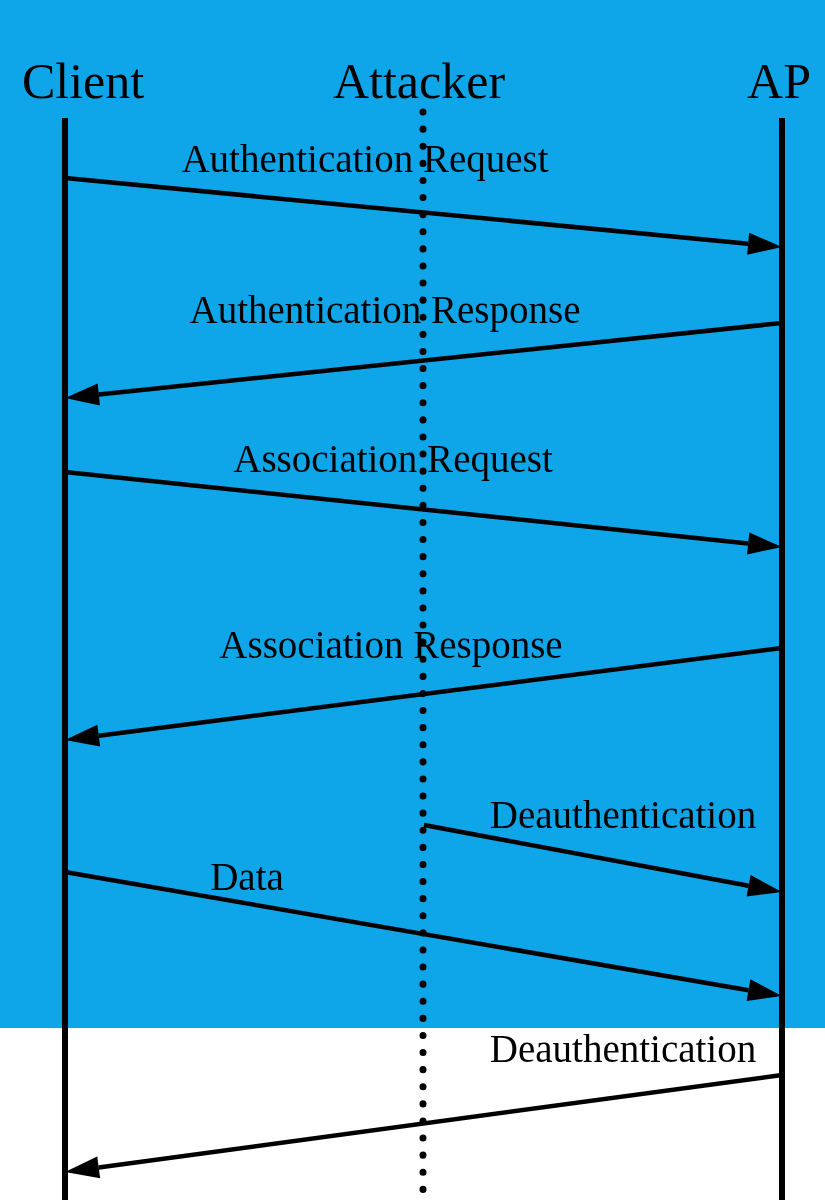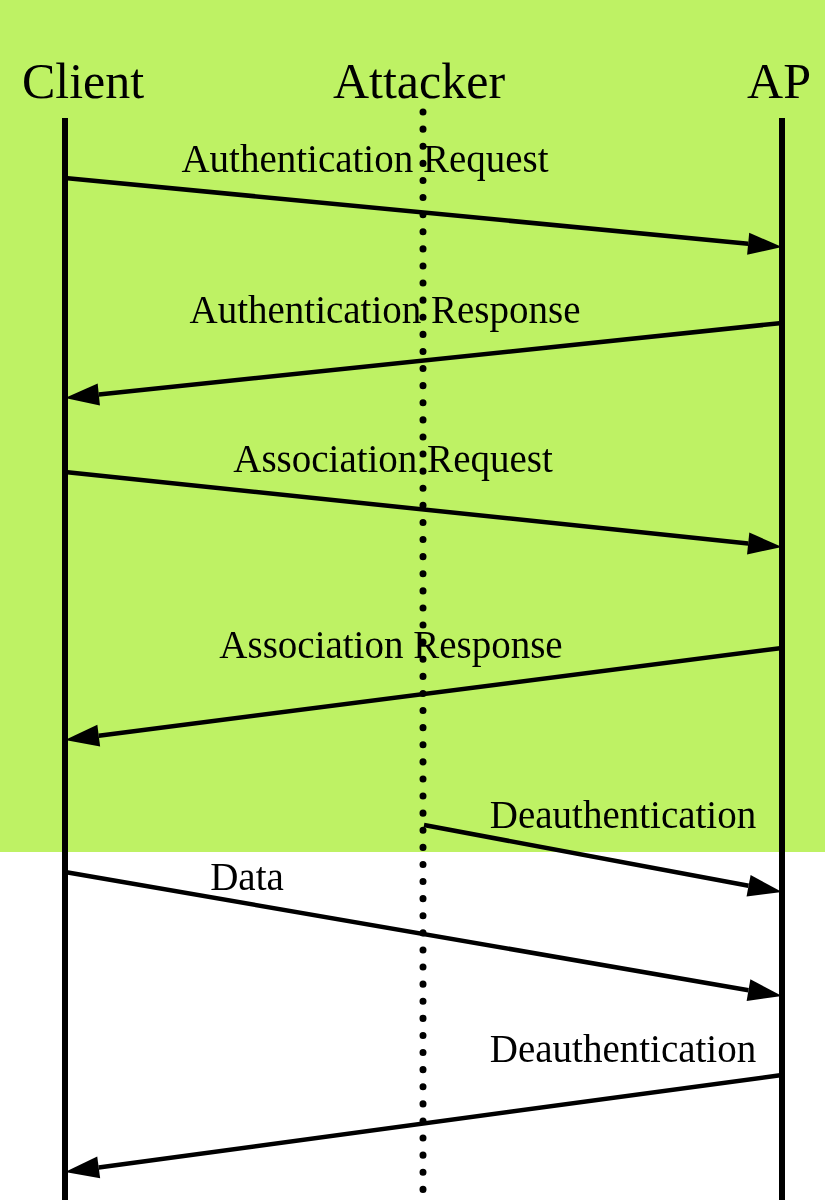--- a/index.html
+++ b/index.html
@@ -9,22 +9,22 @@
   }
   body {
     width: 825px;
     height: 1200px;
     overflow: hidden;
     font-family: "Liberation Serif", "DejaVu Serif", serif;
   }
   #diagram-root {
     position: relative;
     width: 825px;
-    height: 852px;
-    background: #bef264;
+    height: 1028px;
+    background: #0ea5e9;
   }
   svg.seq-canvas {
     position: absolute;
     top: 0;
     left: 0;
     width: 825px;
     height: 1200px;
     display: block;
   }
   text.actor-label {

